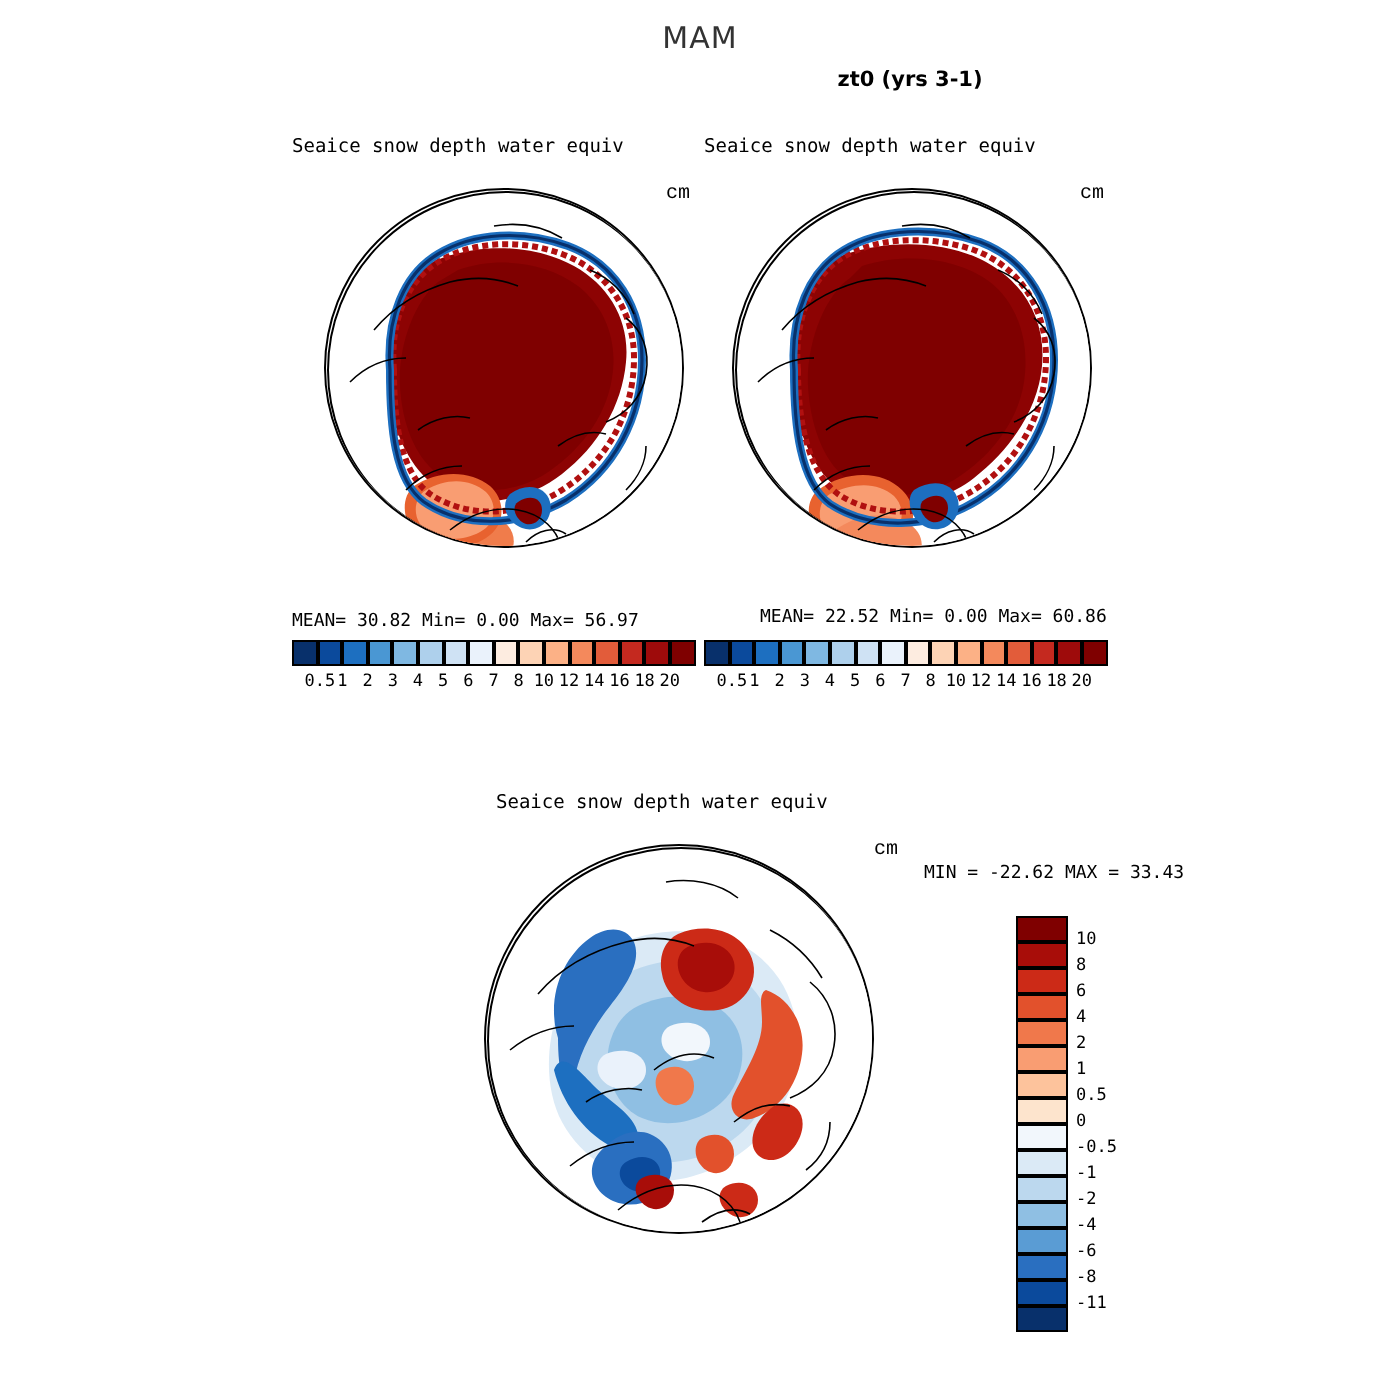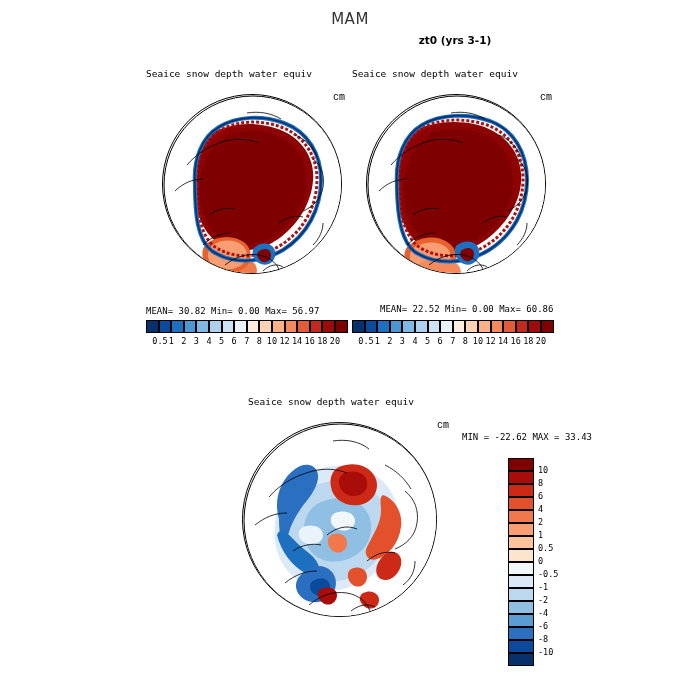--- a/index.html
+++ b/index.html
@@ -364,16 +364,16 @@
       <div>2</div>
       <div>1</div>
       <div>0.5</div>
       <div>0</div>
       <div>-0.5</div>
       <div>-1</div>
       <div>-2</div>
       <div>-4</div>
       <div>-6</div>
       <div>-8</div>
-      <div>-10</div>
+      <div>-11</div>
     </div>
 
 </div>
 
 </body></html>

